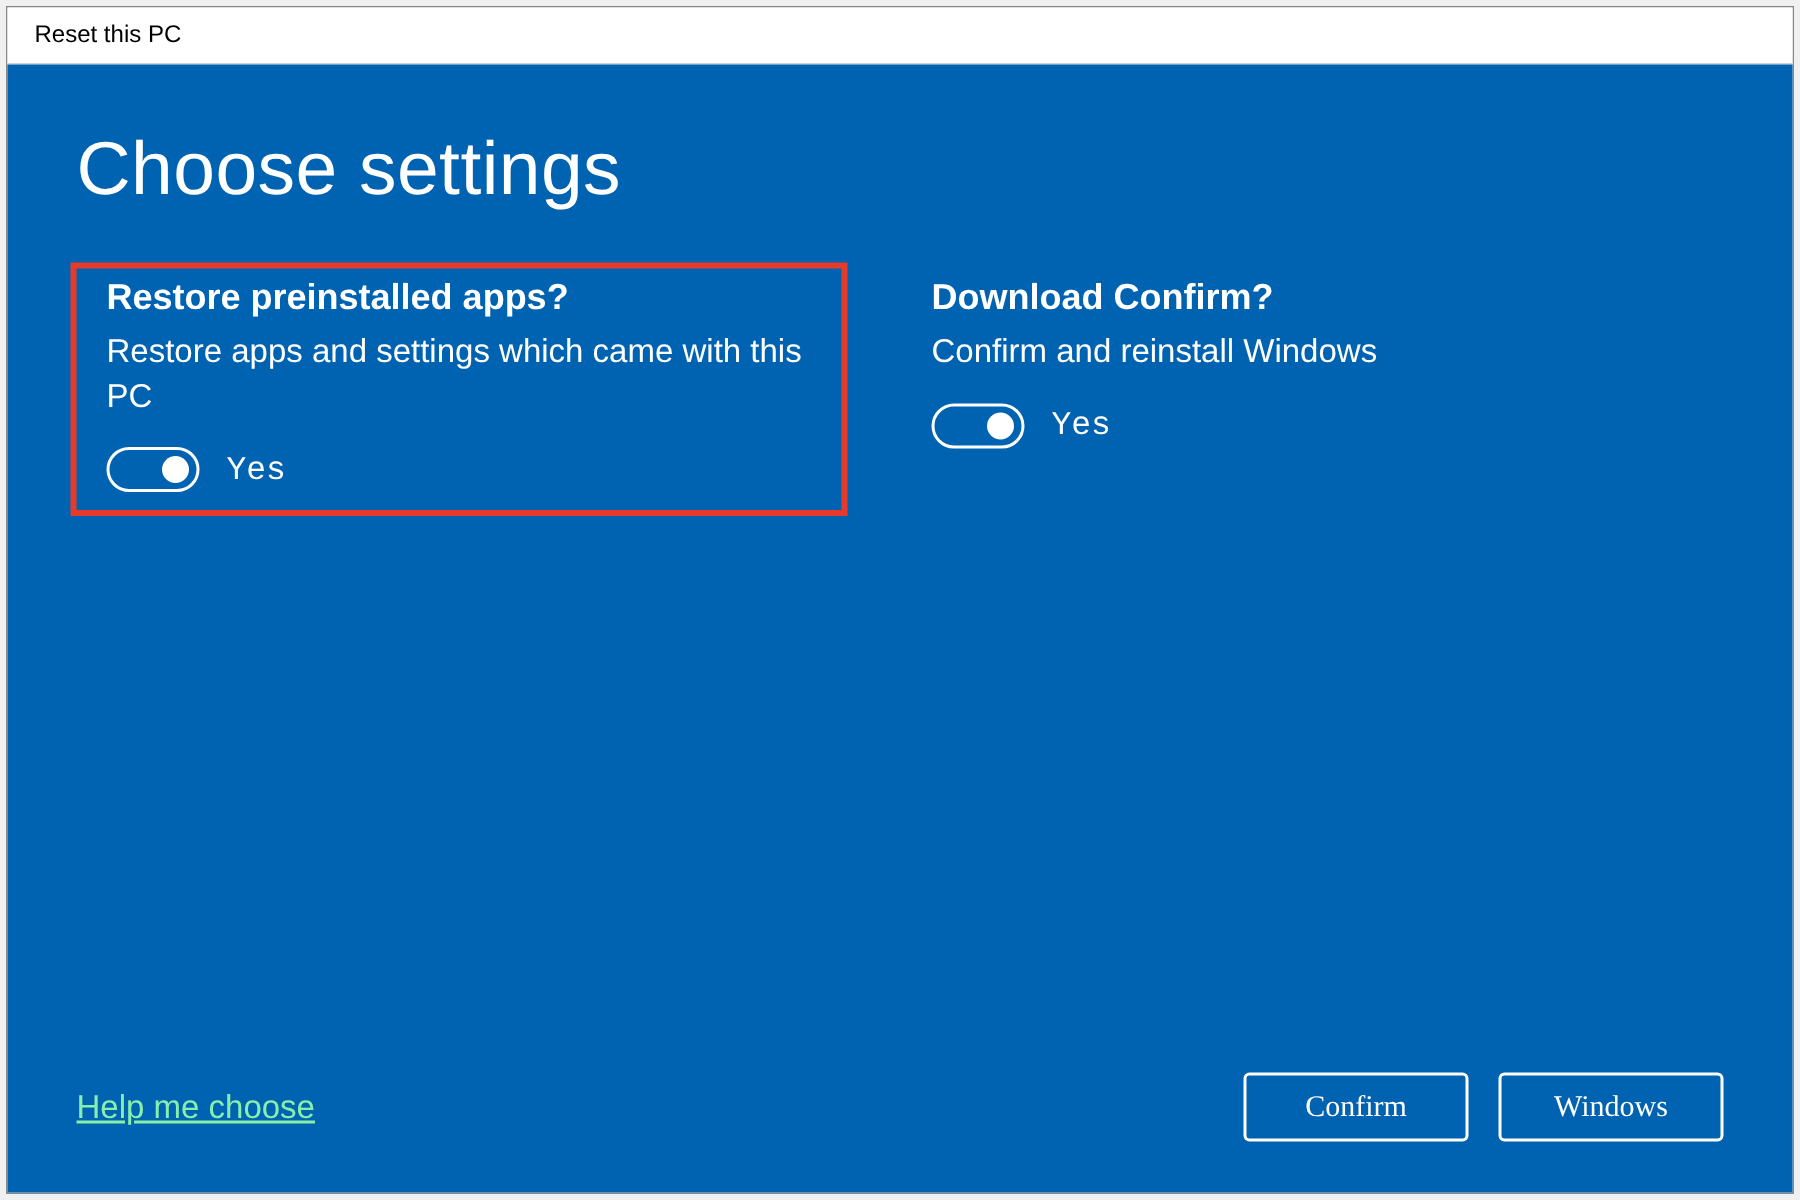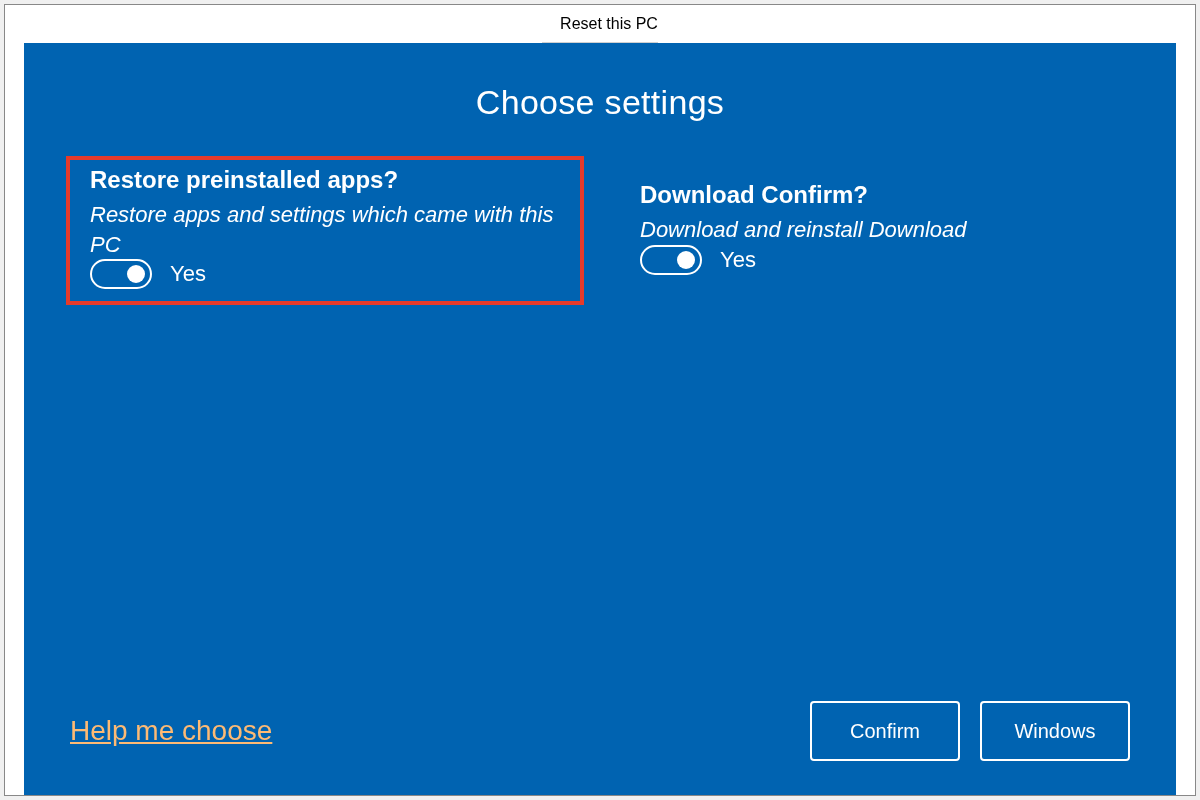--- a/index.html
+++ b/index.html
@@ -1,15 +1,15 @@
 <!DOCTYPE html>
 <html><head>
   <meta charset="utf-8">
   <style>
-    * { margin: 0; padding: 0; box-sizing: border-box; align-items: center; }
+    * { margin: 0; padding: 0; box-sizing: border-box; }
     body {
       font-family: 'Segoe UI', Tahoma, sans-serif;
       background: #f0f0f0;
       width: 1200px;
       height: 800px;
       overflow: hidden;
     }
     .window {
       width: 1192px;
       height: 792px;
@@ -33,21 +33,21 @@
     .content {
       flex: 1;
       background: #0063b1;
       color: #fff;
       padding: 40px 46px 30px 46px;
       display: flex;
       flex-direction: column;
       position: relative;
     }
     .page-title {
-      font-size: 34px;
+      font-size: 50px;
       font-weight: 300;
       margin-bottom: 38px;
       letter-spacing: 0.3px;
     }
     .settings-row {
       display: flex;
       gap: 40px;
     }
     .setting-block {
       flex: 0 0 510px;
@@ -59,21 +59,21 @@
     }
     .setting-title {
       font-size: 24px;
       font-weight: 600;
       margin-bottom: 6px;
     }
     .setting-desc {
       font-size: 22px;
       font-weight: 400;
       line-height: 1.35;
-      font-style: italic;
+      margin-bottom: 20px;
     }
     .toggle-row {
       display: flex;
       align-items: center;
       gap: 18px;
     }
     .toggle {
       width: 62px;
       height: 30px;
       border: 2px solid #fff;
@@ -86,48 +86,49 @@
       position: absolute;
       width: 18px;
       height: 18px;
       background: #fff;
       border-radius: 50%;
       top: 4px;
       right: 5px;
     }
     .toggle-label {
       font-size: 22px;
+      font-family: Liberation Mono, monospace;
     }
     .footer {
       position: absolute;
       left: 46px;
       right: 46px;
       bottom: 34px;
       display: flex;
       align-items: center;
       justify-content: space-between;
     }
     .help-link {
-      font-size: 28px;
-      color: #fdba74;
+      font-size: 22px;
+      color: #86efac;
       text-decoration: underline;
       cursor: pointer;
     }
     .buttons {
       display: flex;
       gap: 20px;
     }
     .btn {
       min-width: 150px;
-      height: 60px;
+      height: 46px;
       border: 2px solid #fff;
       background: transparent;
       color: #fff;
       font-size: 20px;
-      font-family: Liberation Sans, sans-serif;
+      font-family: Liberation Serif, serif;
       border-radius: 4px;
       cursor: pointer;
       display: flex;
       align-items: center;
       justify-content: center;
       padding: 0 24px;
     }
   </style>
 </head>
 <body>
@@ -148,21 +149,21 @@
         <div class="toggle-row">
           <div class="toggle">
             <div class="toggle-knob"></div>
           </div>
           <span class="toggle-label">Yes</span>
         </div>
       </div>
 
       <div class="setting-block">
         <div class="setting-title">Download Confirm?</div>
-        <div class="setting-desc">Download and reinstall Download</div>
+        <div class="setting-desc">Confirm and reinstall Windows</div>
         <div class="toggle-row">
           <div class="toggle">
             <div class="toggle-knob"></div>
           </div>
           <span class="toggle-label">Yes</span>
         </div>
       </div>
 
     </div>
 

